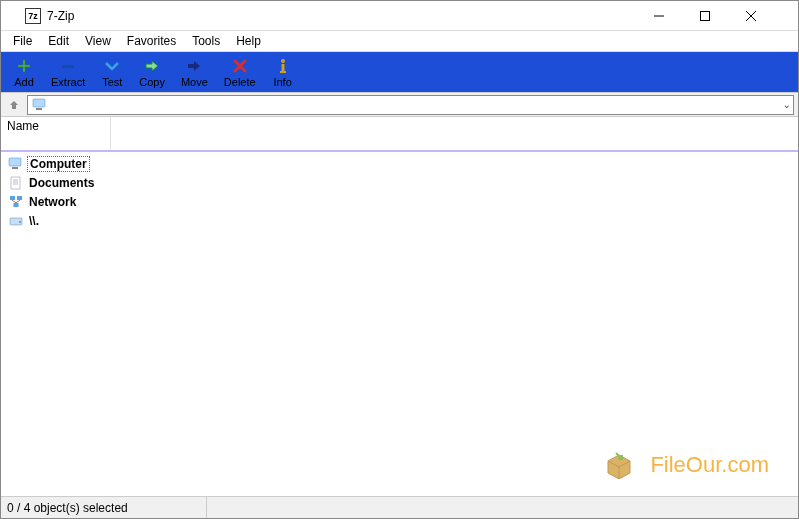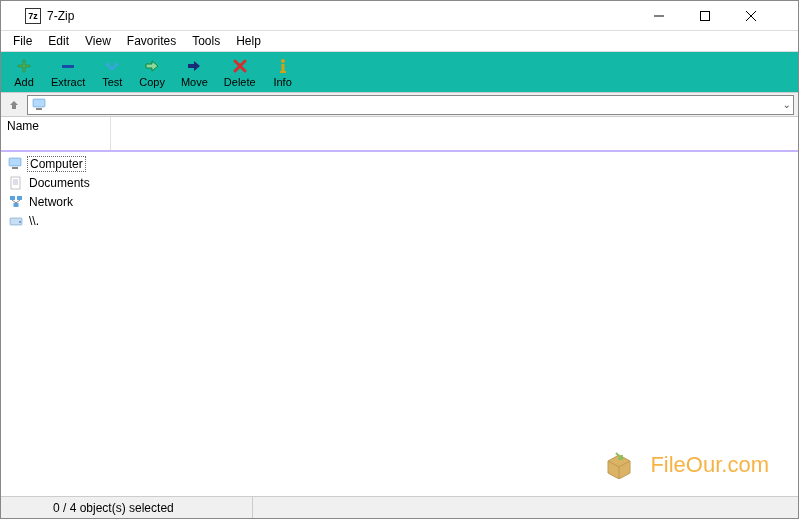--- a/index.html
+++ b/index.html
@@ -56,21 +56,21 @@
       padding: 0 4px;
       background: #fff;
     }
     .menu-item {
       padding: 2px 8px;
       cursor: pointer;
       font-size: 12px;
     }
     .toolbar {
       height: 42px;
-      background: #14b8a6;
+      background: #1d4ed8;
       border-top: 1px solid #ddd;
       border-bottom: 1px solid #ccc;
       display: flex;
       align-items: center;
       padding: 0 4px;
     }
     .toolbar-btn {
       display: flex;
       flex-direction: column;
       align-items: center;
@@ -154,20 +154,21 @@
     .file-list {
       flex: 1;
       padding: 2px 4px;
     }
     .file-item {
       display: flex;
       align-items: center;
       height: 19px;
       padding: 0 2px;
       cursor: pointer;
+      font-weight: bold;
     }
     .file-icon {
       width: 18px;
       height: 16px;
       display: inline-flex;
       align-items: center;
       justify-content: center;
       margin-right: 2px;
     }
     .file-label {
@@ -187,21 +188,20 @@
       padding: 0 6px;
       font-size: 12px;
     }
     .status-cell {
       padding-right: 20px;
       border-right: 1px solid #ccc;
       height: 100%;
       display: flex;
       align-items: center;
       min-width: 200px;
-      margin-left: 46px;
     }
     .watermark {
       position: absolute;
       right: 30px;
       bottom: 40px;
       color: #f5a623;
       font-size: 22px;
       font-weight: 500;
       opacity: 0.85;
       display: flex;

